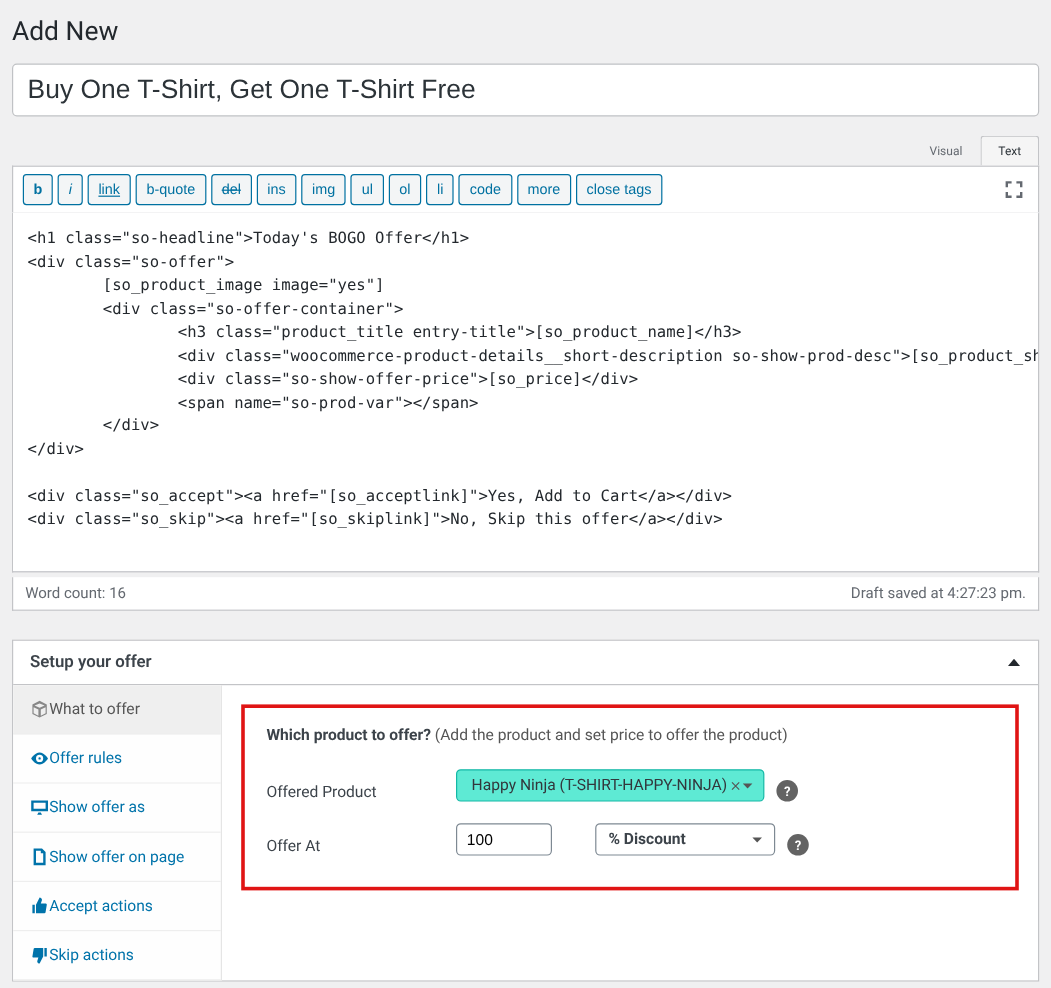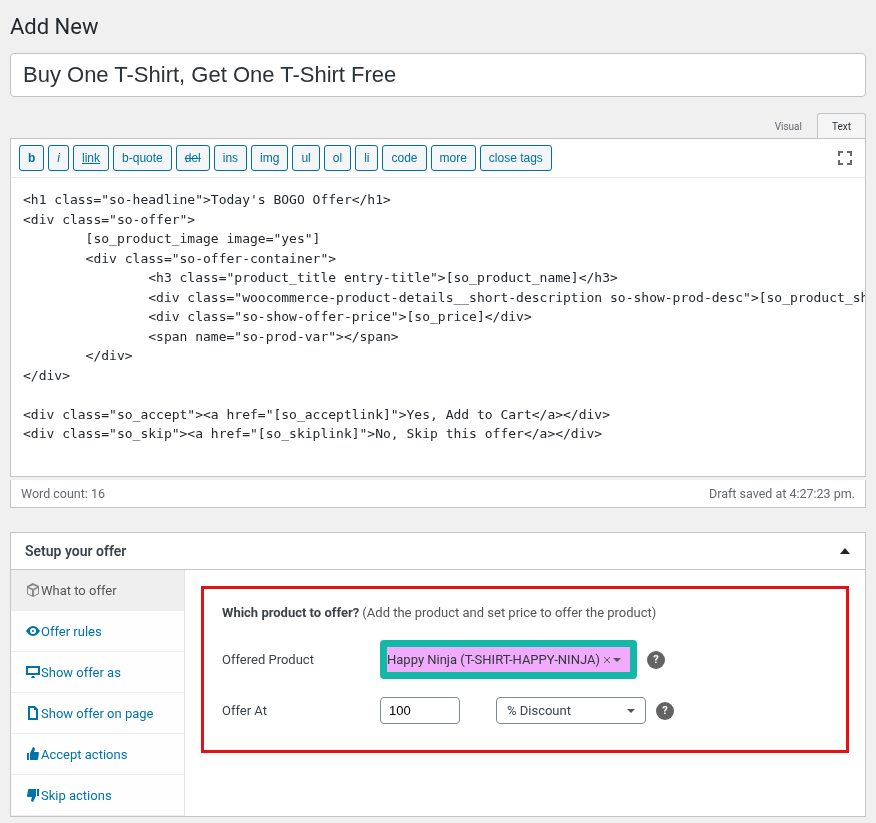--- a/index.html
+++ b/index.html
@@ -143,28 +143,28 @@
   .side-item .ic { width: 16px; height: 16px; display:flex; align-items:center; justify-content:center; color: inherit; flex-shrink:0; }
   .side-item.active .ic { color:#888; }
   .offer-pane { flex: 1; padding: 16px 16px 26px; }
   .highlight-box {
     border: 3px solid #e01414;
     padding: 16px 18px 26px;
   }
   .q-line { margin-bottom: 20px; font-size: 13px; }
   .q-line b { font-weight: 700; }
   .q-line span { color: #555; }
-  .form-row { display: flex; align-items: center; margin-bottom: 18px; gap: 10px; }
+  .form-row { display: flex; align-items: flex-end; margin-bottom: 18px; gap: 10px; }
   .form-row:last-child { margin-bottom: 0; }
   .form-label { width: 148px; font-size: 13px; }
   .select-like {
-    border: 7px solid #14b8a6;
+    border: 1px solid #14b8a6;
     border-radius: 4px;
-    padding: 5px 30px 5px 0;
-    background: #f0abfc;
+    padding: 5px 30px 5px 12px;
+    background: #5eead4;
     font-size: 13px;
     position: relative;
     min-width: 242px;
     color: #32373c;
     display: inline-flex;
     align-items: center;
     cursor: pointer;
   }
   .select-like .caret {
     position: absolute; right: 8px; top: 50%; transform: translateY(-50%);
@@ -180,20 +180,21 @@
   }
   .dd {
     border: 1px solid #7e8993;
     border-radius: 4px;
     padding: 5px 30px 5px 10px;
     background: #fff;
     font-size: 13px;
     position: relative;
     width: 150px;
     cursor: pointer;
+    font-weight: bold;
   }
   .dd .caret { position:absolute; right:8px; top:50%; transform:translateY(-50%); }
   .help-ic {
     width: 18px; height: 18px; border-radius: 50%; background: #636363;
     color: #fff; display: flex; align-items: center; justify-content: center;
     font-size: 11px; font-weight: 700; cursor: pointer;
   }
   svg { display:block; }
 </style>
 </head>

